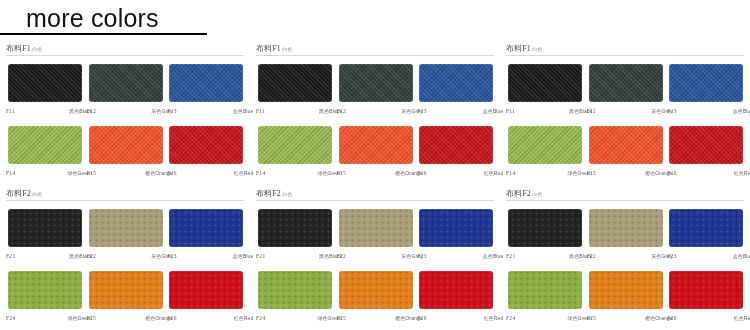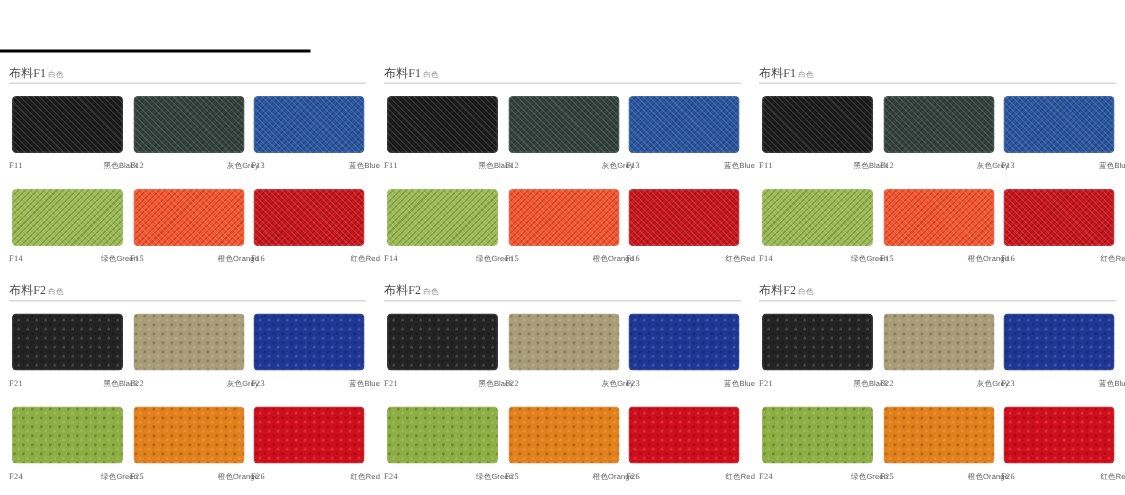--- a/index.html
+++ b/index.html
@@ -172,20 +172,21 @@
     white-space: nowrap;
     letter-spacing: 0.1px;
   }
 </style>
 </head>
 <body>
 
 <div id="page">
 
   <div class="header-block">
+    <div class="header-title">more colors</div>
     <div class="header-rule"></div>
   </div>
 
   <div class="panel-grid">
       <div class="panel">
         <div class="panel-head">
           <div class="panel-title">布料F1<span class="sub"> 白色</span></div>
           <div class="panel-rule"></div>
         </div>
         <div class="swatch-rows">

